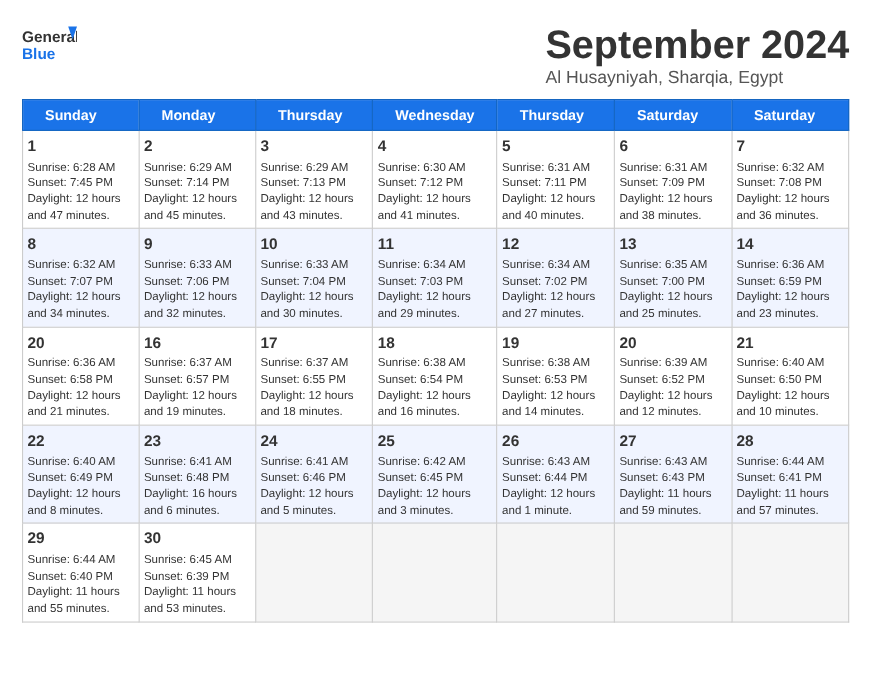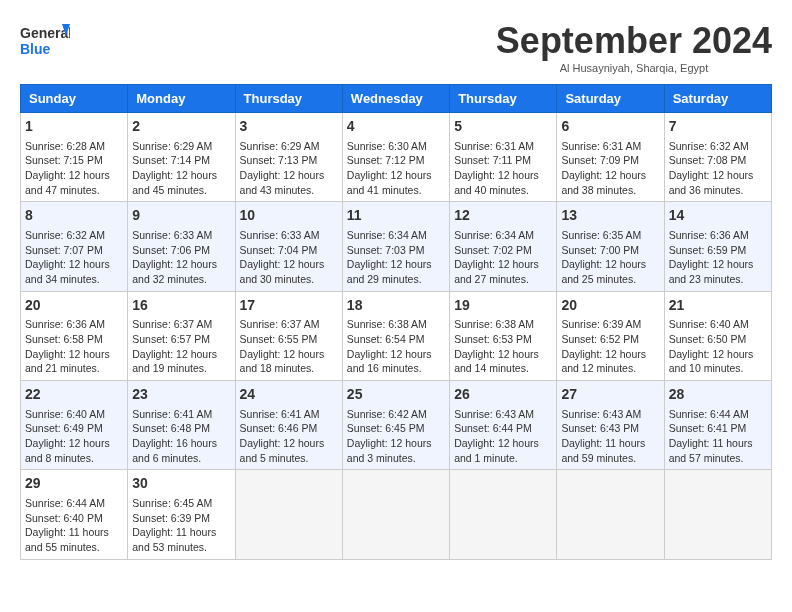--- a/index.html
+++ b/index.html
@@ -15,40 +15,40 @@
       justify-content: space-between;
       align-items: flex-start;
       margin-bottom: 10px;
     }
     .logo {
       display: flex;
       align-items: center;
       gap: 4px;
     }
     .title-block {
-      text-align: center;
+      text-align: left;
     }
     .month-title {
       font-size: 36px;
       font-weight: bold;
       color: #333;
     }
     .location-title {
-      font-size: 11px;
+      font-size: 16px;
       color: #555;
     }
     table {
       width: 100%;
       border-collapse: collapse;
       font-size: 11px;
     }
     th {
       background-color: #1a73e8;
       color: #fff;
-      padding: 6px 8px;
+      padding: 6px 20px;
       text-align: left;
       font-size: 13px;
       font-weight: bold;
       border: 1px solid #1565c0;
     }
     td {
       border: 1px solid #ccc;
       vertical-align: top;
       padding: 4px;
       height: 80px;
@@ -97,21 +97,21 @@
         <th>Thursday</th>
         <th>Saturday</th>
         <th>Saturday</th>
       </tr>
   </thead>
   <tbody id="calendar-body">
       <tr>
         <td>
         <span class="day-num">1</span>
         <span>Sunrise: 6:28 AM</span><br>
-        <span>Sunset: 7:15 PM</span><br>
+        <span>Sunset: 7:45 PM</span><br>
         <span>Daylight: 12 hours and 47 minutes.</span>
       </td>
         <td>
         <span class="day-num">2</span>
         <span>Sunrise: 6:29 AM</span><br>
         <span>Sunset: 7:14 PM</span><br>
         <span>Daylight: 12 hours and 45 minutes.</span>
       </td>
         <td>
         <span class="day-num">3</span>

